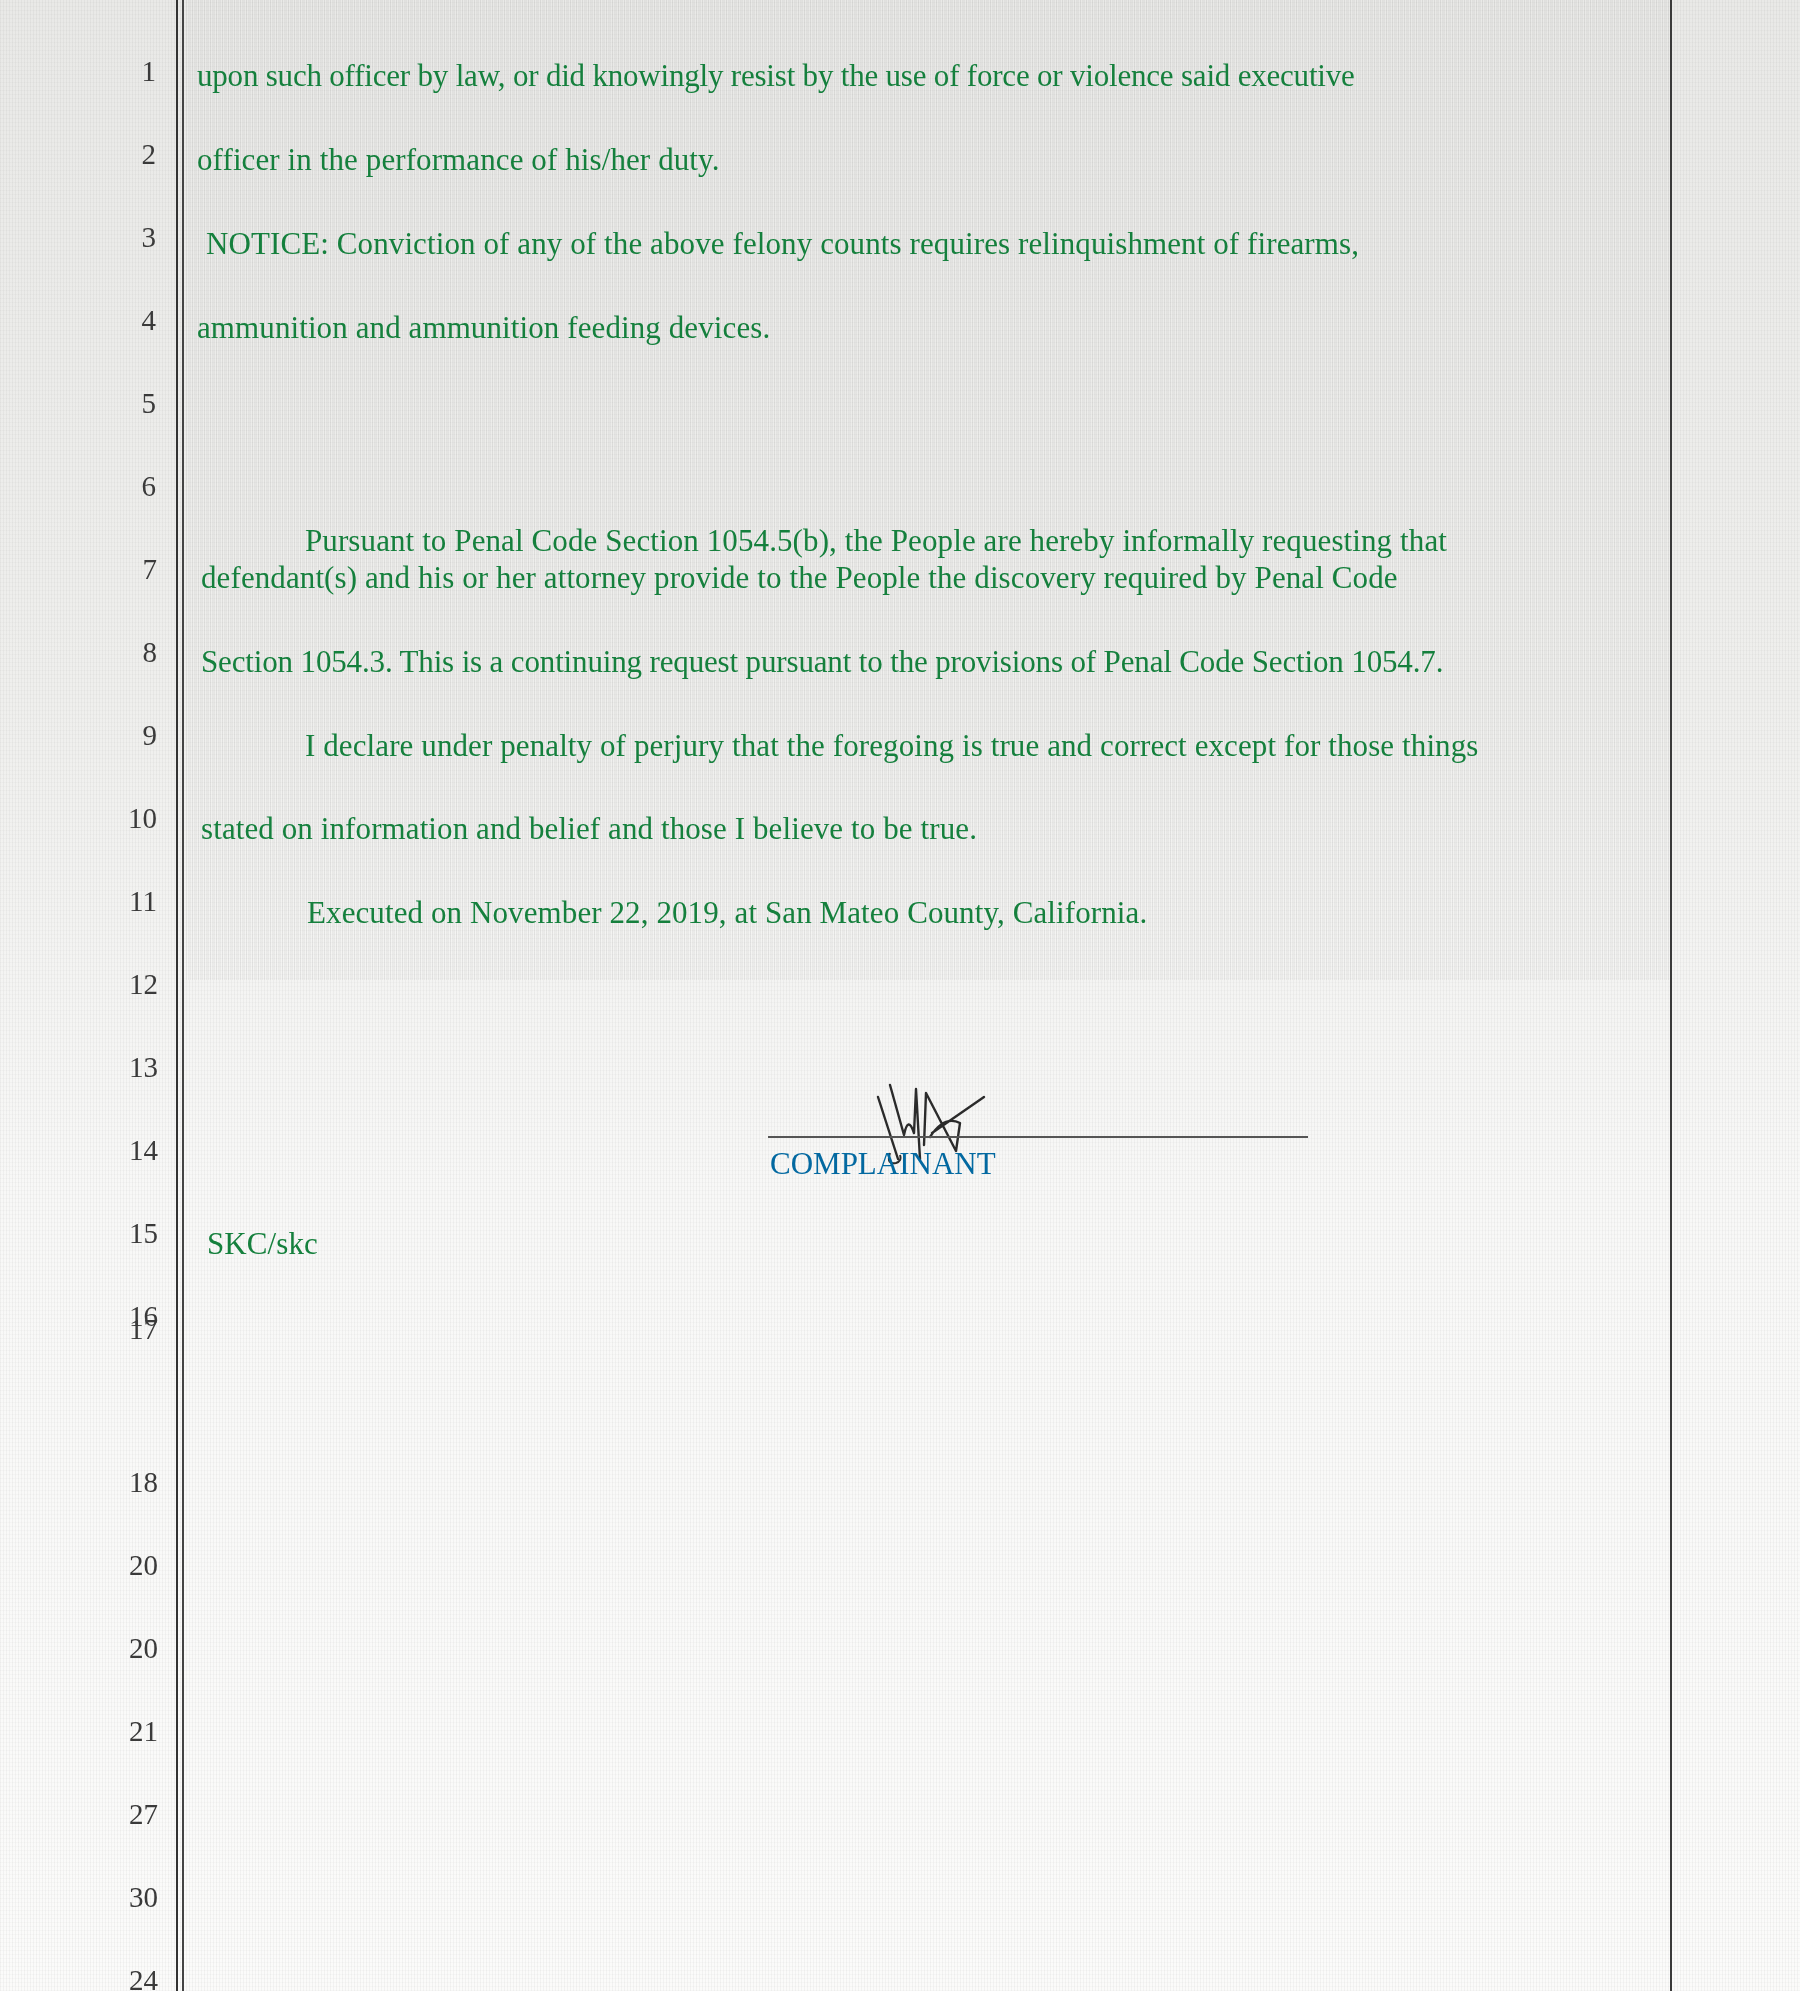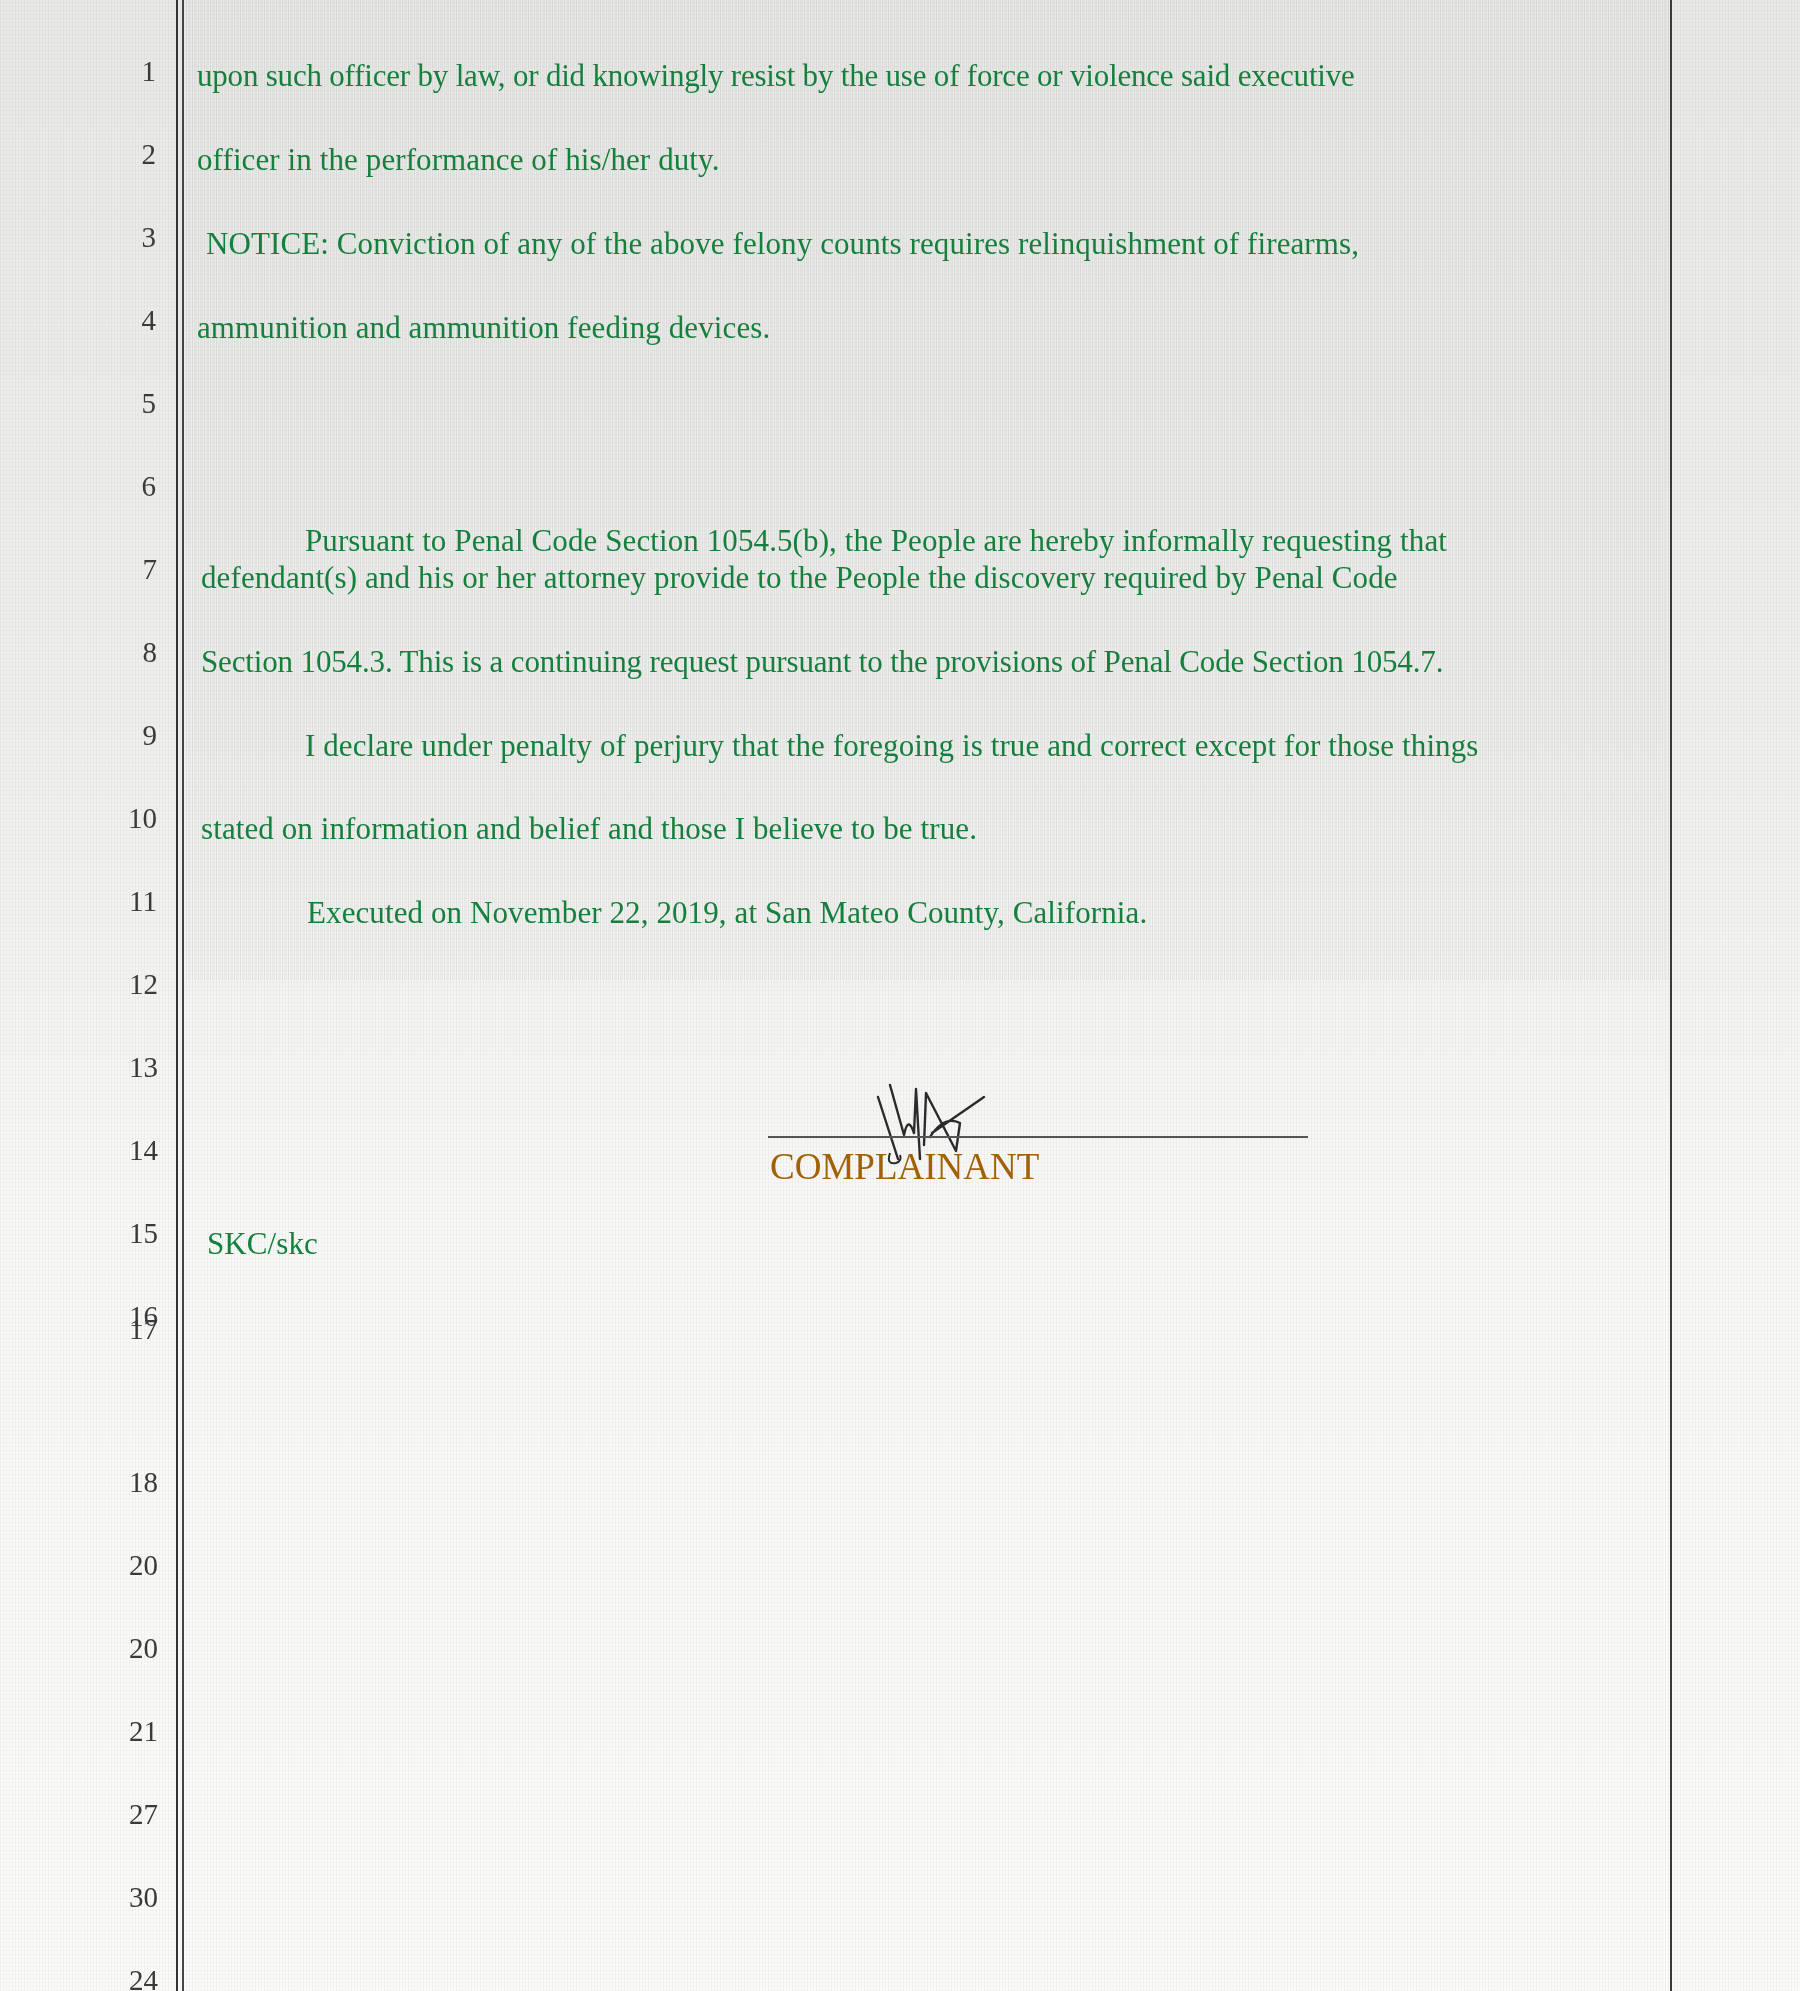--- a/index.html
+++ b/index.html
@@ -66,23 +66,23 @@
   }
   .sig-line {
     position: absolute;
     left: 768px; top: 1136px;
     width: 540px; height: 2px;
     background: #555;
   }
   .sig-label {
     position: absolute;
     left: 770px; top: 1148px;
-    font-size: 37px;
+    font-size: 31px;
     line-height: 1;
-    color: #a16207;
+    color: #0369a1;
   }
   .signature {
     position: absolute;
     left: 860px; top: 1075px;
     width: 130px; height: 90px;
   }
 </style>
 </head>
 <body>
 

